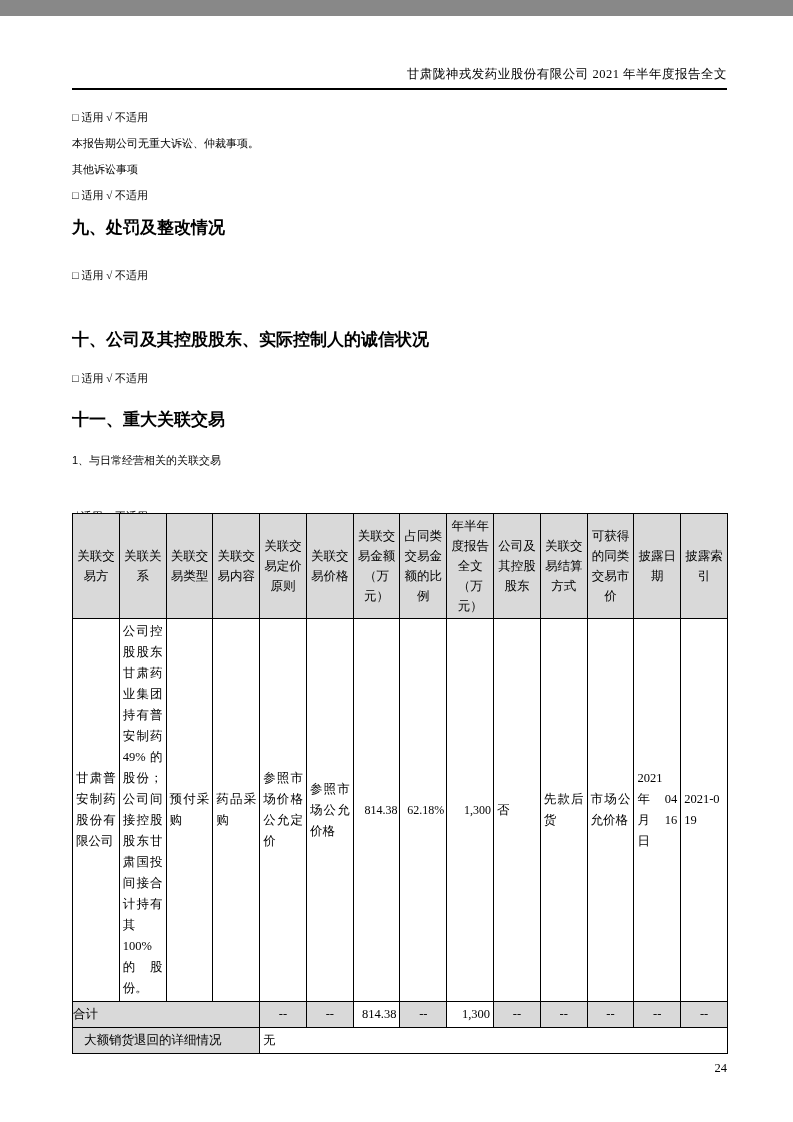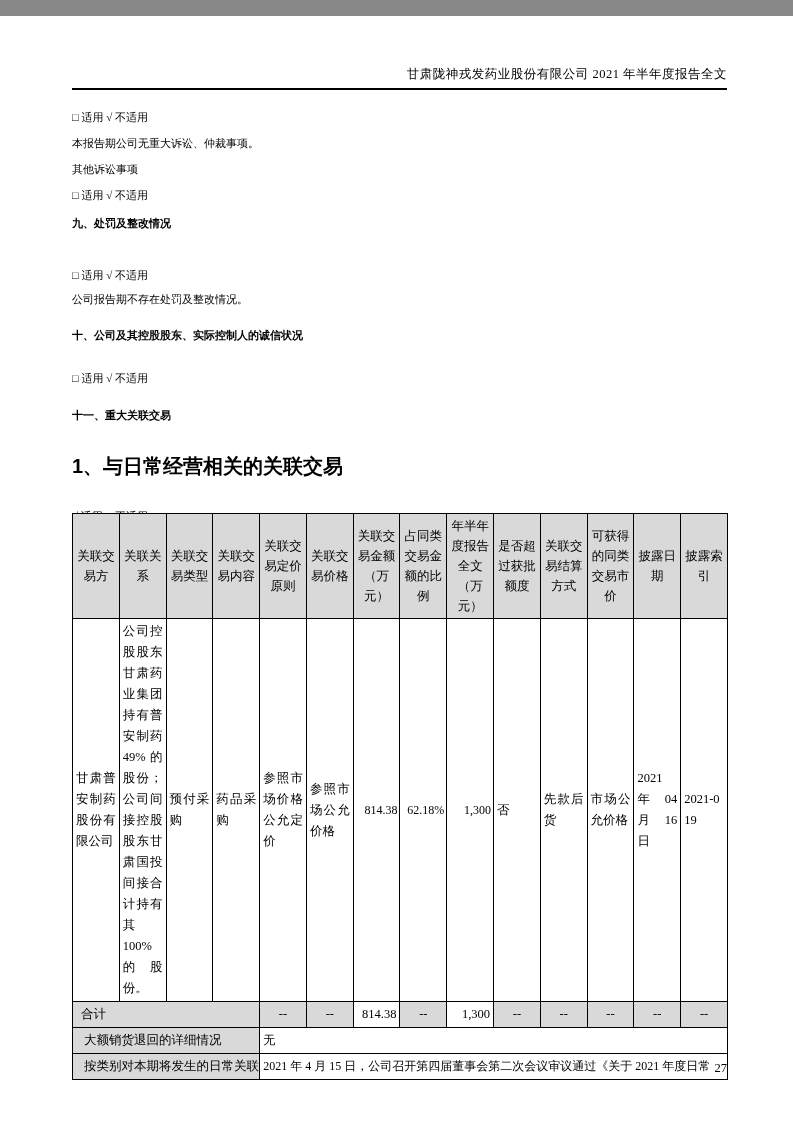--- a/index.html
+++ b/index.html
@@ -15,25 +15,25 @@
     overflow: hidden;
   }
   .abs { position: absolute; left: 72px; width: 655px; }
 
   .doc-title { top: 50px; text-align: right; font-size: 12.5px; letter-spacing: 0.5px; }
   .doc-rule  { top: 72px; height: 2px; background: #000; }
 
   .para { font-size: 11px; line-height: 16px; }
   .h2 {
     font-family: Liberation Mono, monospace;
-    font-weight: bold; font-size: 11px;
+    font-weight: bold; font-size: 17px;
   }
   .h3 {
     font-family: "Liberation Sans", "DejaVu Sans", sans-serif;
-    font-weight: bold; font-size: 20px;
+    font-weight: normal; font-size: 11px;
   }
 
   table.rel {
     top: 497px;
     border-collapse: collapse;
     table-layout: fixed;
     width: 655px;
     font-size: 12.5px;
   }
   table.rel col { width: 46.79px; }
@@ -51,21 +51,21 @@
     line-height: 20px;
     padding: 2px 2px;
   }
   tr.data { height: 357px; }
   tr.data td { line-height: 21px; text-align: justify; padding: 2px 3px; }
   tr.data td.num { text-align: right; white-space: nowrap; font-size: 12px; padding: 2px 2px; }
   tr.data td.brk { word-break: break-all; text-align: left; }
 
   tr.total { height: 26px; }
   tr.total td { background: #d9d9d9; text-align: center; line-height: 15px; }
-  tr.total td.label { text-align: left; padding-left: 8px; }
+  tr.total td.label { text-align: left; padding-left: 0; }
   tr.total td.numwhite { background: #ffffff; text-align: right; white-space: nowrap; }
 
   tr.foot { height: 26px; }
   tr.foot td.label { background: #d9d9d9; text-align: left; white-space: nowrap; padding-left: 11px; }
   tr.foot td.value { background: #ffffff; text-align: left; white-space: nowrap; font-size: 12px; }
 
   .page-num { top: 1045px; text-align: right; font-size: 12.5px; }
 </style>
 </head>
 <body>
@@ -75,21 +75,20 @@
   <div class="abs doc-title">甘肃陇神戎发药业股份有限公司 2021 年半年度报告全文</div>
   <div class="abs doc-rule"></div>
 
   <p class="abs para" style="top:93px">□ 适用 √ 不适用</p>
   <p class="abs para" style="top:119px">本报告期公司无重大诉讼、仲裁事项。</p>
   <p class="abs para" style="top:145px">其他诉讼事项</p>
   <p class="abs para" style="top:171px">□ 适用 √ 不适用</p>
 
   <h2 class="abs h2" style="top:200px">九、处罚及整改情况</h2>
   <p class="abs para" style="top:251px">□ 适用 √ 不适用</p>
-  <p class="abs para" style="top:275px">公司报告期不存在处罚及整改情况。</p>
 
   <h2 class="abs h2" style="top:312px">十、公司及其控股股东、实际控制人的诚信状况</h2>
   <p class="abs para" style="top:354px">□ 适用 √ 不适用</p>
 
   <h2 class="abs h2" style="top:392px">十一、重大关联交易</h2>
   <h3 class="abs h3" style="top:437px">1、与日常经营相关的关联交易</h3>
   <p class="abs para" style="top:492px">√ 适用 □ 不适用</p>
 
   <table class="abs rel">
     <colgroup>
@@ -112,21 +111,21 @@
       <tr class="thead">
         <th>关联交易方</th>
         <th>关联关系</th>
         <th>关联交易类型</th>
         <th>关联交易内容</th>
         <th>关联交易定价原则</th>
         <th>关联交易价格</th>
         <th>关联交易金额（万元）</th>
         <th>占同类交易金额的比例</th>
         <th>年半年度报告全文（万元）</th>
-        <th>是否超过获批额度</th>
+        <th>公司及其控股股东</th>
         <th>关联交易结算方式</th>
         <th>可获得的同类交易市价</th>
         <th>披露日期</th>
         <th>披露索引</th>
       </tr>
 
       <tr class="data">
         <td>甘肃普安制药股份有限公司</td>
         <td>公司控股股东甘肃药业集团持有普安制药49%的股份；公司间接控股股东甘肃国投间接合计持有其100%的股份。</td>
         <td>预付采购</td>
@@ -155,22 +154,18 @@
         <td>--</td>
         <td>--</td>
         <td>--</td>
       </tr>
 
       <tr class="foot">
         <td class="label" colspan="4">大额销货退回的详细情况</td>
         <td class="value" colspan="10">无</td>
       </tr>
 
-      <tr class="foot">
-        <td class="label" colspan="4">按类别对本期将发生的日常关联</td>
-        <td class="value" colspan="10">2021 年 4 月 15 日，公司召开第四届董事会第二次会议审议通过《关于 2021 年度日常</td>
-      </tr>
     </tbody>
   </table>
 
-  <div class="abs page-num">27</div>
+  <div class="abs page-num">24</div>
 
 </div>
 
 </body></html>

